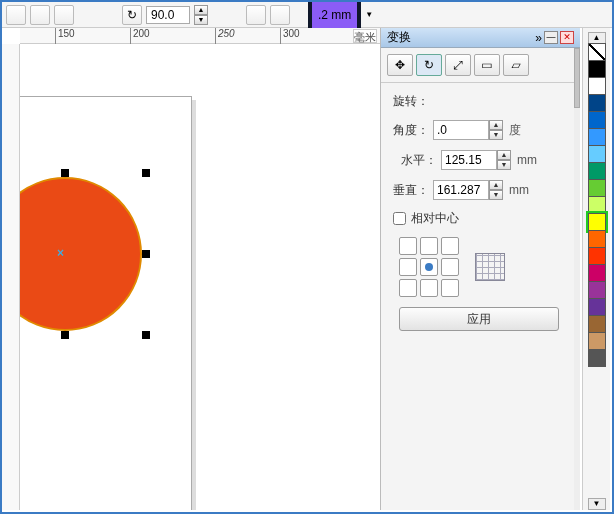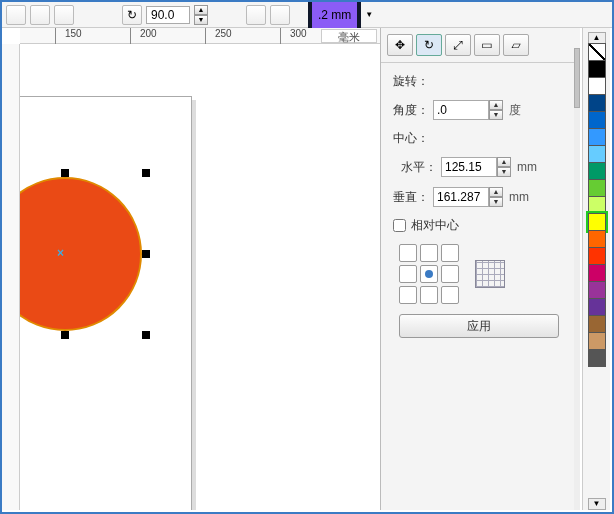--- a/index.html
+++ b/index.html
@@ -1,22 +1,22 @@
 <!DOCTYPE html>
 <html><head>
 <meta charset="utf-8">
 <style>
 *{box-sizing:border-box;margin:0;padding:0;font-family:"Microsoft YaHei",sans-serif;font-size:12px;user-select:none}
 body{width:614px;height:514px;background:#fff;overflow:hidden;position:relative;border:2px solid #3b7bc4}
 .toolbar{height:26px;background:#f5f5f5;border-bottom:1px solid #ccc;display:flex;align-items:center;padding:0 4px;gap:4px}
 .tb-btn{width:20px;height:20px;border:1px solid #bbb;background:linear-gradient(#fff,#eee);border-radius:2px;display:flex;align-items:center;justify-content:center}
 .rot-val{background:#fff;border:1px solid #aaa;padding:1px 4px;width:44px;height:18px}
 .ruler-h{position:absolute;top:26px;left:18px;right:232px;height:16px;background:#f8f8f8;border-bottom:1px solid #ccc}
-.ruler-h .tick{position:absolute;top:0;height:16px;border-left:1px solid #888;font-size:10px;color:#444;padding-left:9px}
-.ruler-unit{position:absolute;top:27px;right:235px;height:14px;background:#fff;padding:0 16px;font-size:11px;border:1px solid #ccc;color:#555}
+.ruler-h .tick{position:absolute;top:0;height:16px;border-left:1px solid #888;font-size:10px;color:#444;padding-left:2px}
+.ruler-unit{position:absolute;top:27px;right:235px;height:14px;background:#fff;padding:0 0;font-size:11px;border:1px solid #ccc;color:#555}
 .ruler-v{position:absolute;top:42px;left:0;width:18px;bottom:2px;background:#f8f8f8;border-right:1px solid #ccc}
 .canvas{position:absolute;top:42px;left:18px;right:232px;bottom:2px;background:#fff;overflow:hidden}
 .page{position:absolute;top:52px;left:-8px;width:180px;height:500px;background:#fff;border:1px solid #aaa;box-shadow:4px 4px 0 #ddd}
 .sel{position:absolute;top:125px;left:-40px;width:170px;height:170px}
 .sel .h{position:absolute;width:8px;height:8px;background:#000}.h.tc{top:0;left:81px}.h.tr{top:0;right:0}.h.mr{top:81px;right:0}.h.bc{bottom:0;left:81px}.h.br{bottom:0;right:0}
 .circle{position:absolute;top:8px;left:8px;width:154px;height:154px;border-radius:50%;background:#ea4a15;border:2px solid #e08a00}
 .cx{position:absolute;top:81px;left:81px;width:8px;height:8px;color:#4ad;font-weight:bold;transform:translate(-50%,-50%)}
 .panel{position:absolute;top:26px;right:32px;width:200px;bottom:2px;background:#f4f4f4;border-left:1px solid #bbb}
 .p-title{height:20px;background:linear-gradient(#cfe3f7,#a9c8e8);display:flex;align-items:center;padding:0 6px;justify-content:space-between;border-bottom:1px solid #9ab}
 .p-title .win{display:flex;gap:2px}
@@ -68,21 +68,21 @@
   <div class="tb-btn"></div>
   <div class="tb-btn"></div>
   <div style="width:10px"></div>
   <span style="border:4px solid #0f172a;padding:19px 6px;background:#8b5cf6">.2 mm</span>
   <span style="font-size:8px">▼</span>
 </div>
 
 <div class="ruler-h">
     <div class="tick" style="left: 35px;">150</div>
     <div class="tick" style="left: 110px;">200</div>
-    <div class="tick" style="left: 185px;">250</div>
+    <div class="tick" style="left: 195px; font-style: italic;">250</div>
     <div class="tick" style="left: 260px;">300</div>
   </div>
 <span class="ruler-unit">毫米</span>
 <div class="ruler-v"></div>
 
 <div class="canvas">
   <div class="page"></div>
   <div class="sel">
     <div class="circle"></div>
     <div class="cx">×</div>
@@ -91,41 +91,48 @@
     <div class="h tr"></div>
 
     <div class="h mr"></div>
 
     <div class="h bc"></div>
     <div class="h br"></div>
   </div>
 </div>
 
 <div class="panel">
+  <div class="p-title">
+    <span>变换</span>
+    <div class="win">
+      <span style="border:none;background:none">»</span>
+      <div>—</div>
+      <div class="close">✕</div>
+    </div>
+  </div>
   <div class="p-tabs">
     <div class="p-tab">✥</div>
     <div class="p-tab active">↻</div>
     <div class="p-tab">⤢</div>
     <div class="p-tab">▭</div>
     <div class="p-tab">▱</div>
   </div>
   <div class="p-body">
     <div style="font-weight:normal">旋转：</div>
     <div class="row">
       <label>角度：</label>
       <div class="num">
         <input value=".0" style="">
         <div class="spin">
             <div>▲</div>
             <div>▼</div>
           </div>
       </div>
       <span class="unit">度</span>
     </div>
-    <div>中心：</div>
     <div class="row" style="margin-left:8px">
       <label>水平：</label>
       <div class="num">
         <input value="125.15" style="">
         <div class="spin">
             <div>▲</div>
             <div>▼</div>
           </div>
       </div>
       <span class="unit">mm</span>

